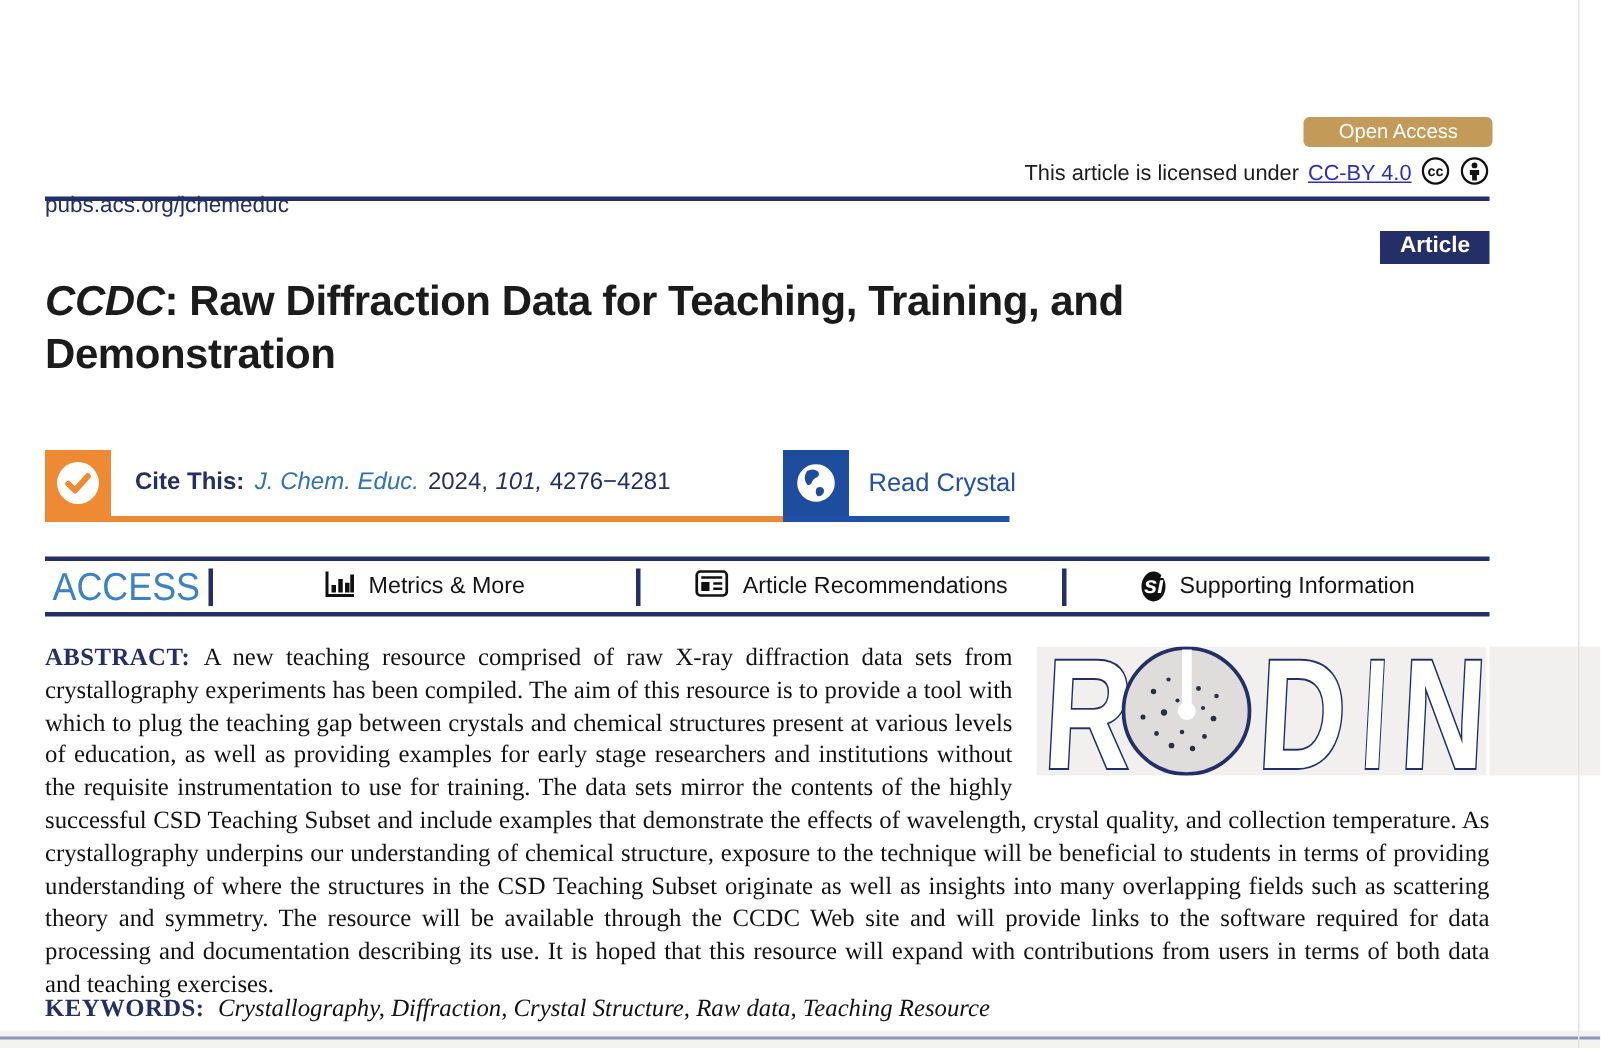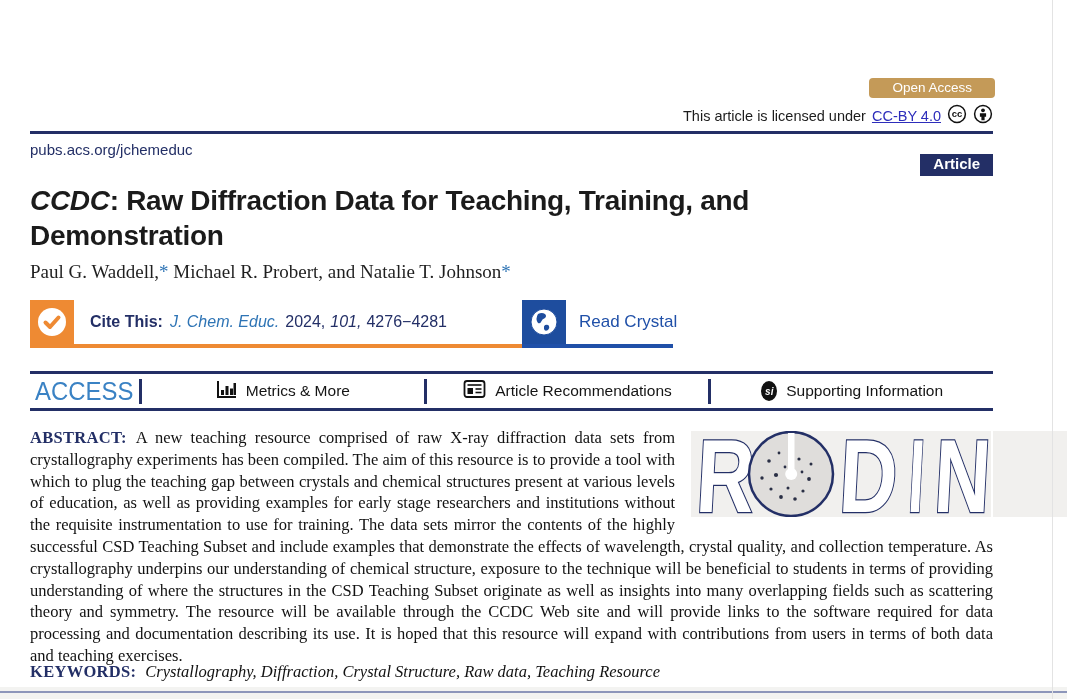--- a/index.html
+++ b/index.html
@@ -13,21 +13,21 @@
   #wordmark .gold{color:var(--gold,#f6c63e);-webkit-text-stroke:1.7px var(--navy,#232f66);}
   #wordmark .navy{color:var(--navy,#232f66);}
   #open-access{position:absolute;right:72px;top:78px;background:var(--tan,#c49a58);color:#fff;
                font-size:13.5px;padding:2px 23px 3px;border-radius:4px;}
   #license{position:absolute;right:74px;top:104px;display:flex;align-items:center;gap:6px;
            font-size:14.5px;color:#1c1c1c;}
   #license a{color:var(--linkblue,#2d2dbb);text-decoration:underline;}
   .cc-badge{display:inline-block;vertical-align:middle;}
   
   #rule1{position:absolute;left:30px;top:131px;width:963px;height:3px;background:var(--navy,#232f66);}
-  #site-url{position:absolute;left:30px;top:141px;font-size:15px;color:var(--navy,#232f66);text-decoration:none;}
+  #site-url{position:absolute;left:30px;top:128px;font-size:15px;color:var(--navy,#232f66);text-decoration:none;}
   #article-badge{position:absolute;right:74px;top:134px;background:var(--navy,#232f66);color:#fff;
                  font-weight:bold;font-size:15px;padding:1px 13px 4px;margin-top:20px;}
   
   #title{position:absolute;left:30px;top:183px;font-size:28px;line-height:35px;font-weight:bold;
          color:#1b1b1b;letter-spacing:-.3px;}
   #title .it{font-style:italic;}
   #authors{position:absolute;left:30px;top:261px;font-family:"Liberation Serif",serif;
            font-size:19px;color:#1f1f1f;}
   #authors .star{color:var(--citeblue,#2e74b5);}
   
@@ -48,21 +48,21 @@
   #access-bar{position:absolute;left:30px;top:371px;width:963px;height:34px;
               border-top:3px solid var(--navy,#232f66);border-bottom:3px solid var(--navy,#232f66);
               display:flex;align-items:center;}
   #access-label{display:inline-block;width:104px;margin-left:5px;font-size:26px;color:var(--accessblue,#3a82c4);
                 transform:scaleX(.92);transform-origin:left center;white-space:nowrap;}
   .vsep{width:3px;height:25px;background:var(--navy,#232f66);flex:none;}
   .acc-item{flex:1;display:flex;align-items:center;justify-content:center;gap:9px;
             font-size:15.5px;color:#141414;}
   .si-circle{width:16px;height:20px;border-radius:50%;background:#111;color:#fff;
              display:flex;align-items:center;justify-content:center;
-             font-size:10px;font-weight:bold;font-style:italic;}
+             font-size:16px;font-weight:bold;font-style:italic;}
   
   #abstract{position:absolute;left:30px;top:427px;width:963px;
             font-family:"Liberation Serif",serif;font-size:16.5px;line-height:21.8px;
             text-align:justify;color:#121212;}
   #abstract .lbl, #keywords .lbl{color:var(--navy,#232f66);font-weight:bold;margin-right:9px;letter-spacing:.3px;}
   #logo-float{float:right;width:302px;height:101px;margin:1px 0 2px 16px;}
   #logo-float svg{display:block;margin-top:3px;}
   #logo-gray-ext{position:absolute;left:993px;top:431px;width:74px;height:86px;background:#f1f0ee;}
   
   #keywords{position:absolute;left:30px;top:662px;font-family:"Liberation Serif",serif;
@@ -101,23 +101,20 @@
   </div>
 
   <div id="rule1"></div>
   <a id="site-url" href="#">pubs.acs.org/jchemeduc</a>
   <div id="article-badge">Article</div>
 
   <h1 id="title" style="margin:0;">
     <span class="it">CCDC</span><span>: Raw Diffraction Data for Teaching, Training, and</span><br>
     <span>Demonstration</span>
   </h1>
-  <div id="authors">
-    <span>Paul G. Waddell,</span><a href="#" class="star" style="text-decoration:none;">*</a><span> Michael R. Probert, and Natalie T. Johnson</span><a href="#" class="star" style="text-decoration:none;">*</a>
-  </div>
 
   <div id="cite-row">
     <div id="cite-block">
       <div id="cite-icon">
         <svg width="30" height="30" viewBox="0 0 30 30">
             <circle cx="15" cy="15" r="14" fill="#fff"></circle>
             <path d="M8.5,15.5 l4.5,4.5 l8.5,-9.5" fill="none" stroke="#ee8a33" stroke-width="4" stroke-linecap="round" stroke-linejoin="round"></path>
           </svg>
       </div>
       <div id="cite-text">

